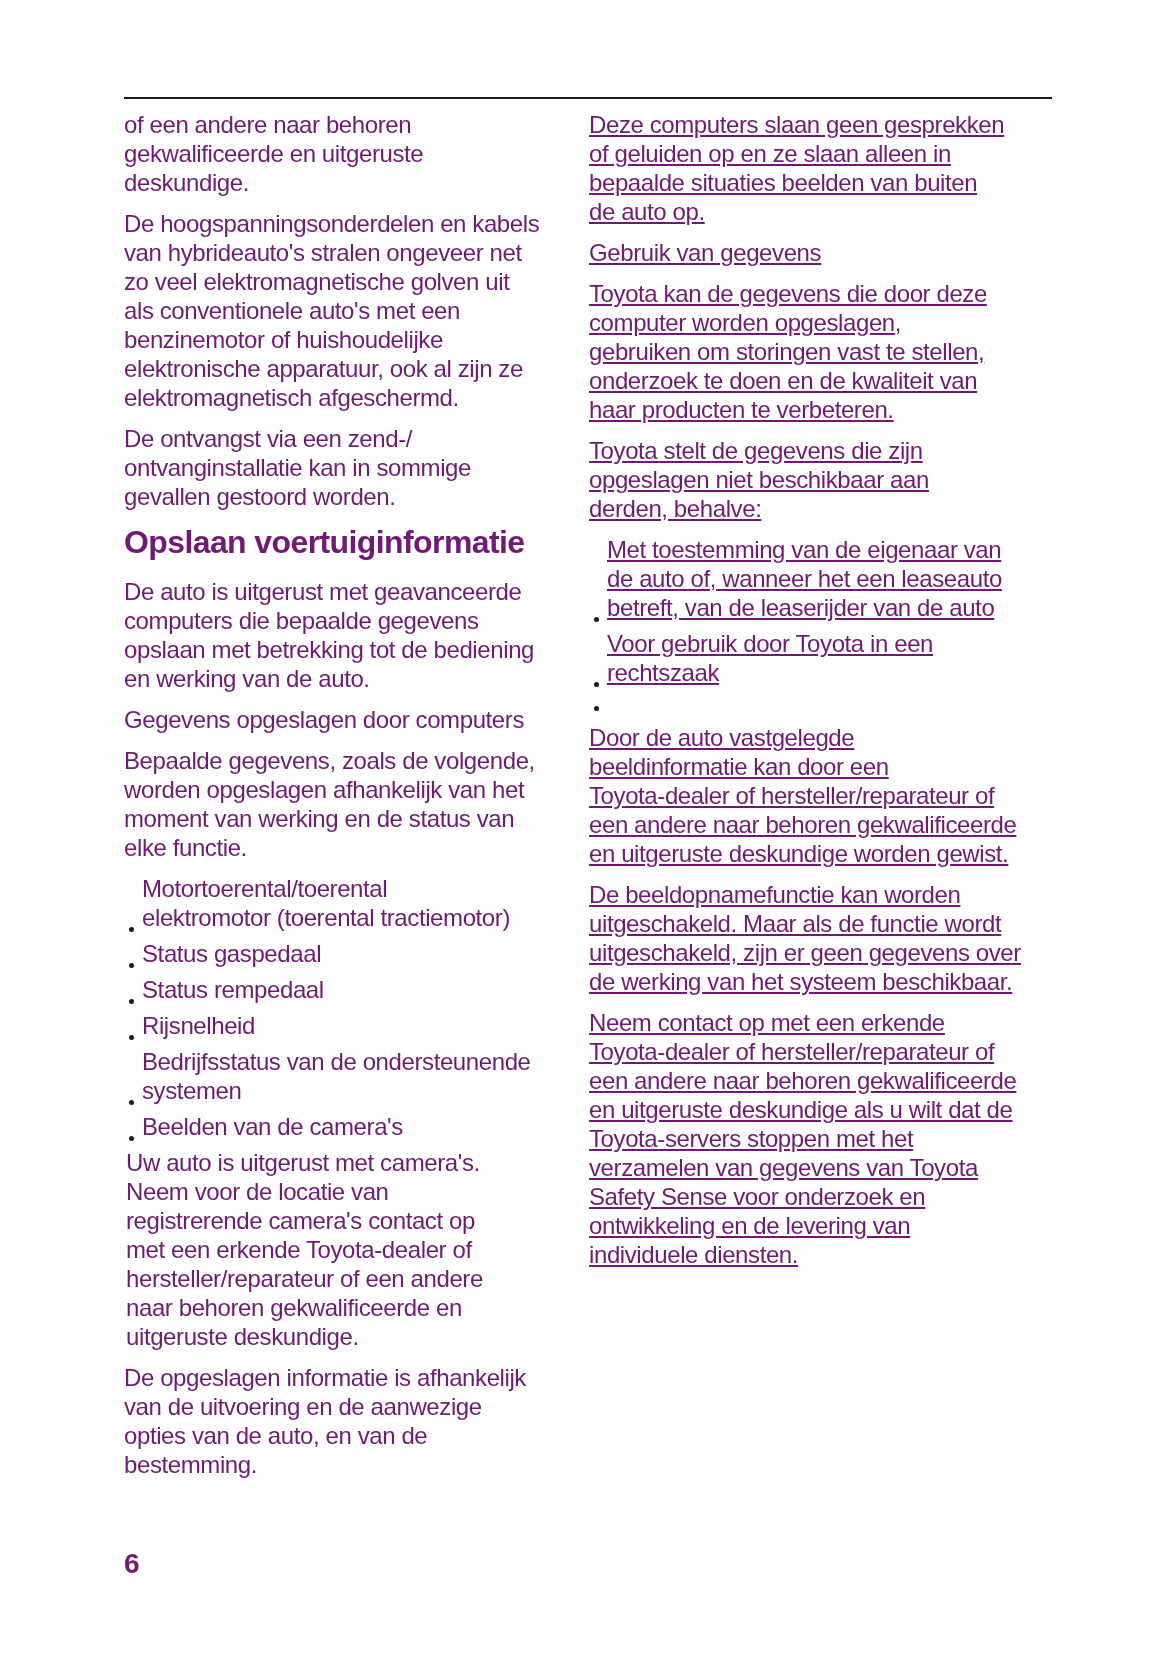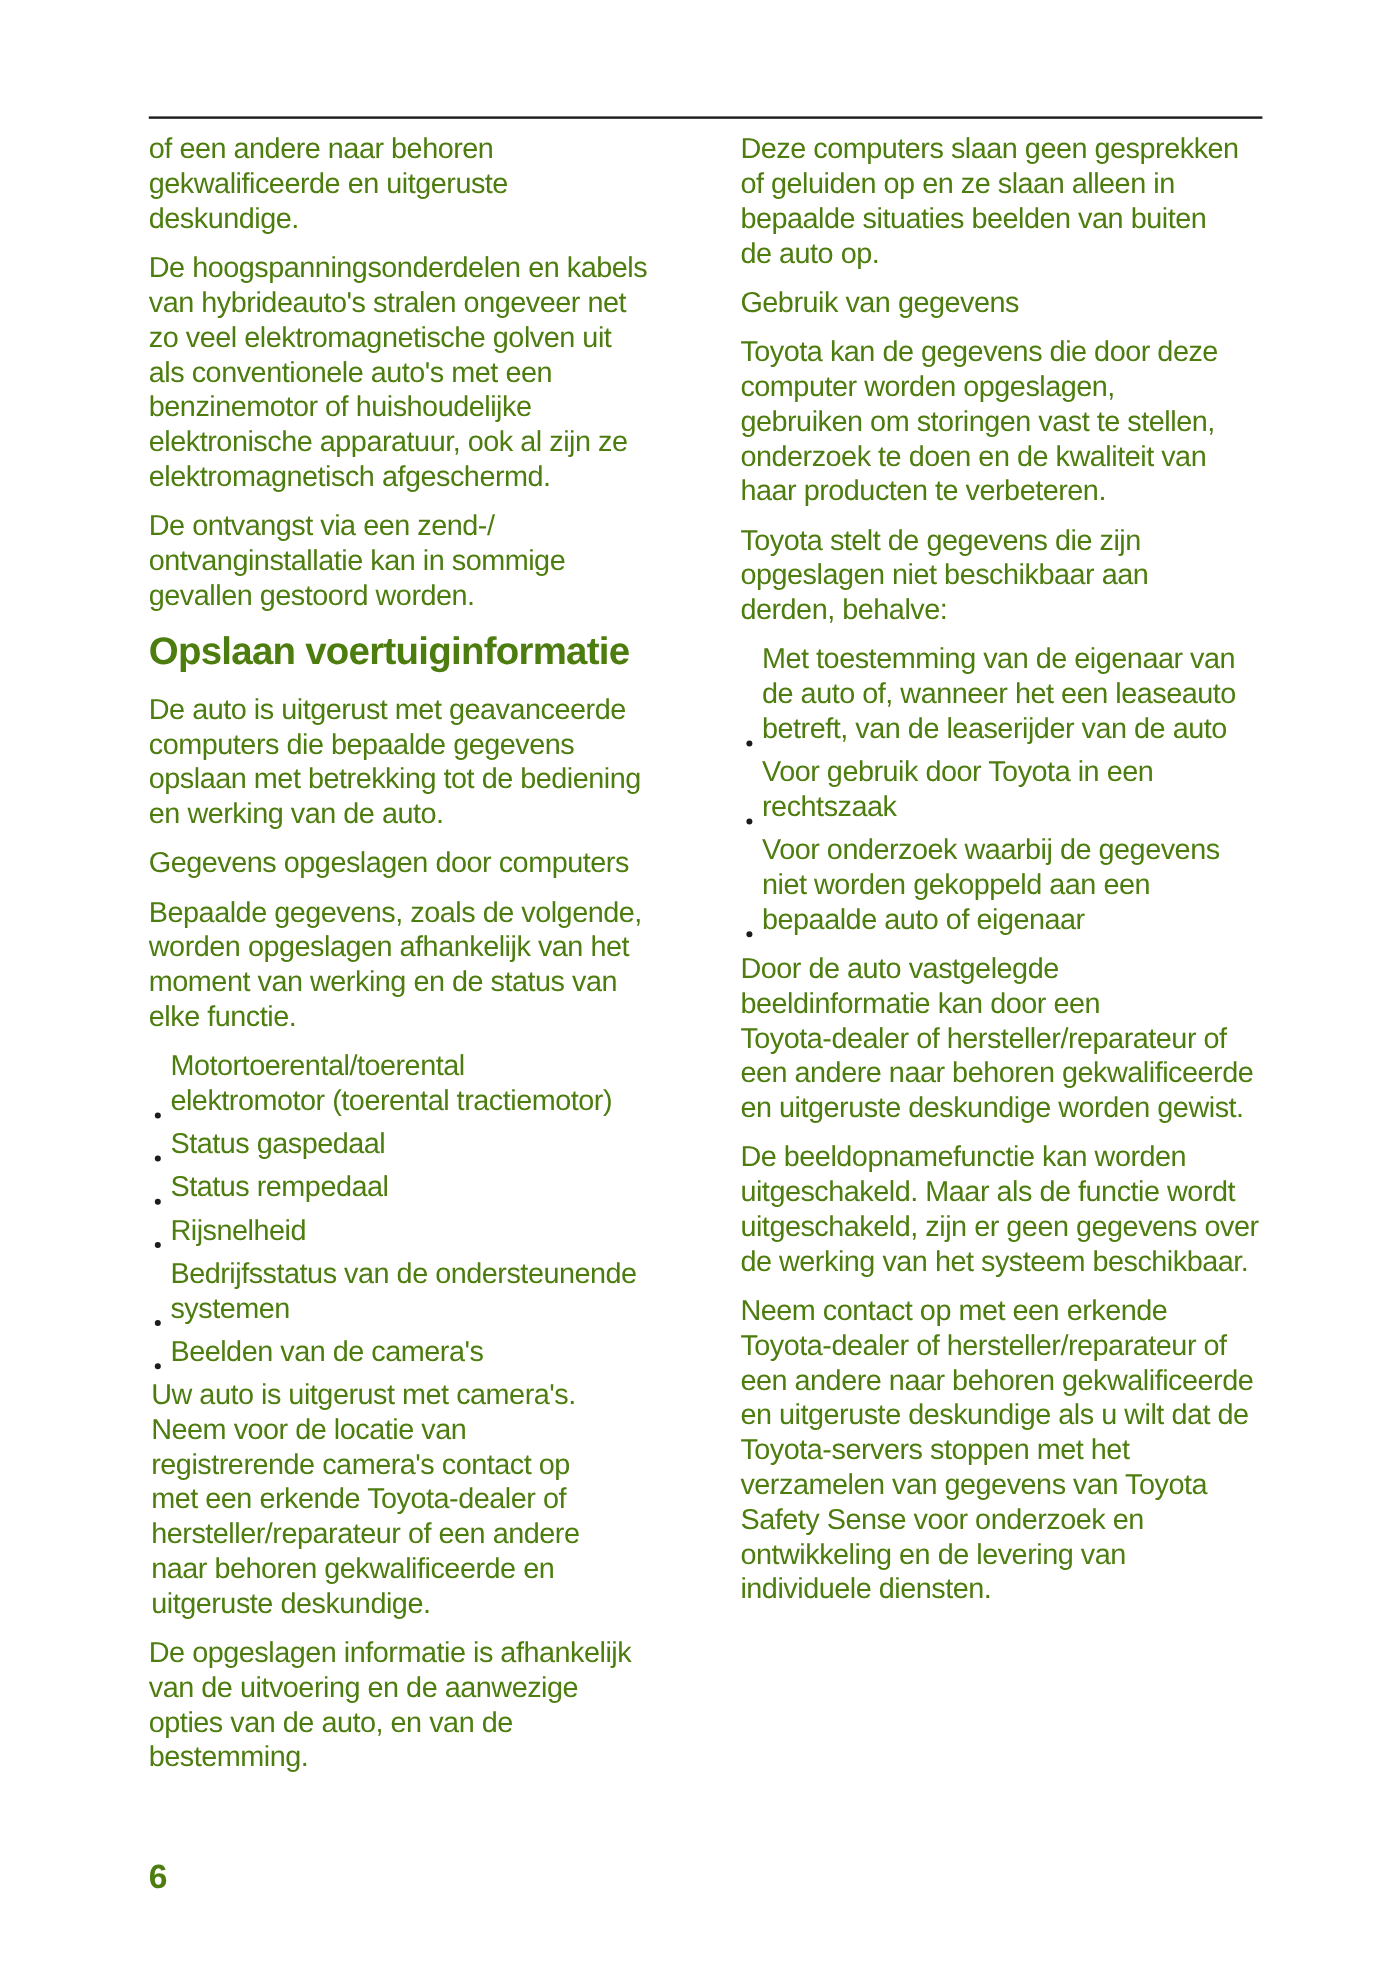--- a/index.html
+++ b/index.html
@@ -6,40 +6,40 @@
     margin: 0;
     padding: 0;
     background: #ffffff;
   }
   .page {
     position: relative;
     width: 1165px;
     height: 1653px;
     background: #ffffff;
     font-family: "Liberation Sans", sans-serif;
-    color: #4d7c0f;
+    color: #701a75;
     overflow: hidden;
   }
   .top-rule {
     position: absolute;
     left: 124px;
     top: 97px;
     width: 928px;
     height: 2px;
     background: #1c1c1c;
   }
   .col {
     position: absolute;
     top: 110px;
     font-size: 24px;
     line-height: 29px;
     letter-spacing: -0.4px;
   }
   .col-left  { left: 124px; width: 430px; }
-  .col-right { left: 617px; width: 440px; }
+  .col-right { left: 589px; width: 440px; text-decoration: underline; }
   .body {
     margin: 0 0 12px 0;
     white-space: pre;
   }
   .heading {
     font-size: 32px;
     line-height: 38px;
     font-weight: bold;
     letter-spacing: -0.6px;
     margin: 12px 0 16px 0;
@@ -177,23 +177,20 @@
 de auto of, wanneer het een leaseauto
 betreft, van de leaserijder van de auto</span>
       </div>
       <div class="bullet-item">
         <span class="dot"></span>
         <span class="bullet-text">Voor gebruik door Toyota in een
 rechtszaak</span>
       </div>
       <div class="bullet-item">
         <span class="dot"></span>
-        <span class="bullet-text">Voor onderzoek waarbij de gegevens
-niet worden gekoppeld aan een
-bepaalde auto of eigenaar</span>
       </div>
     </div>
 
     <p class="body">Door de auto vastgelegde
 beeldinformatie kan door een
 Toyota-dealer of hersteller/reparateur of
 een andere naar behoren gekwalificeerde
 en uitgeruste deskundige worden gewist.</p>
     <p class="body">De beeldopnamefunctie kan worden
 uitgeschakeld. Maar als de functie wordt

